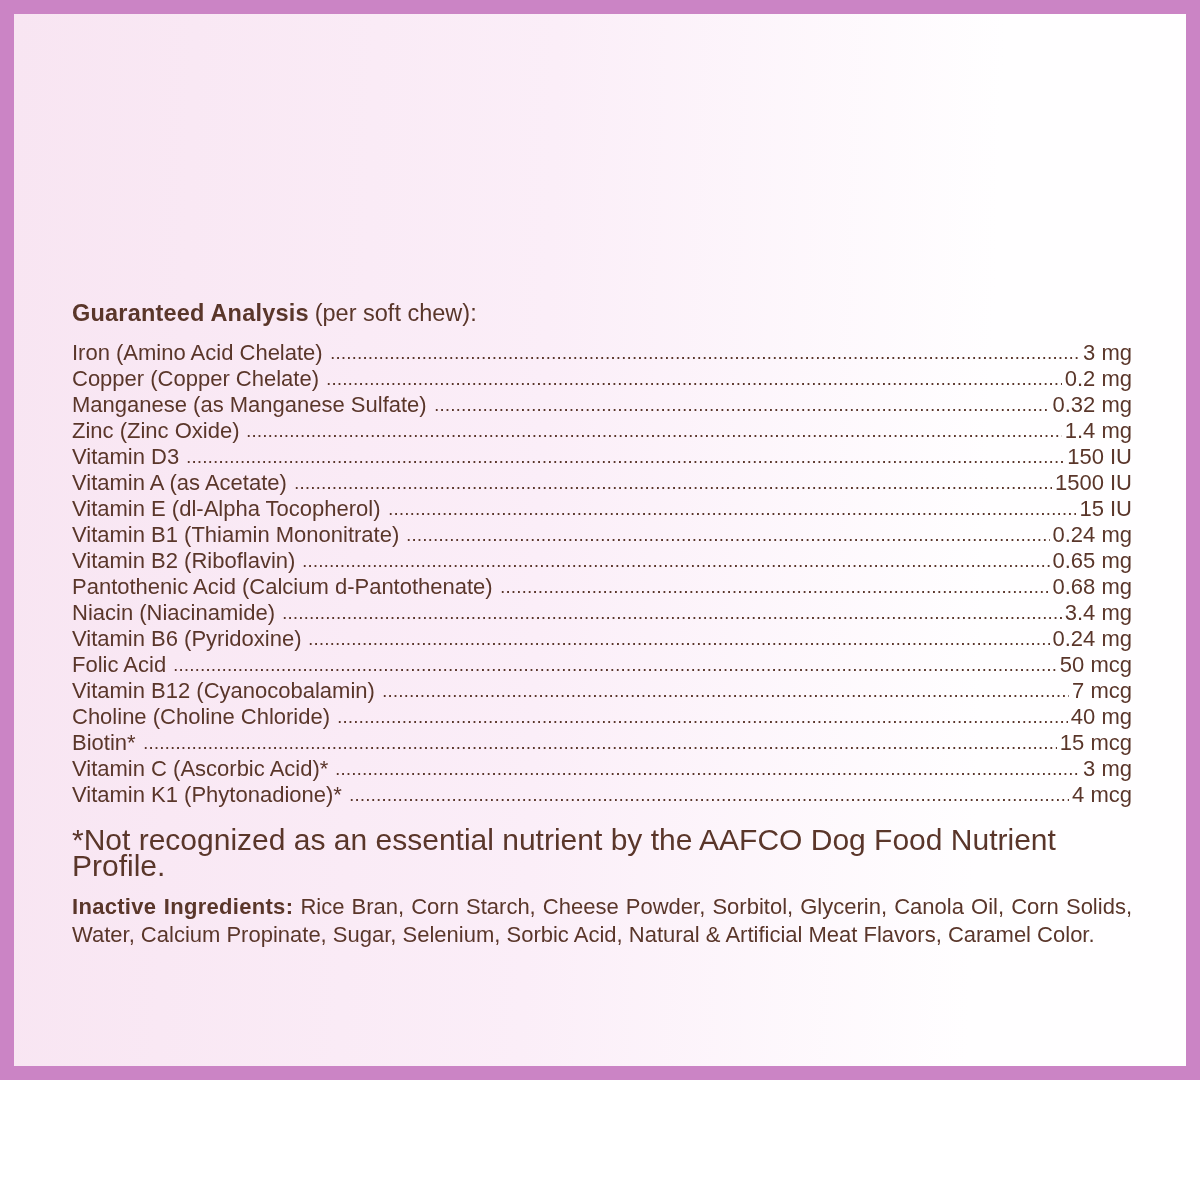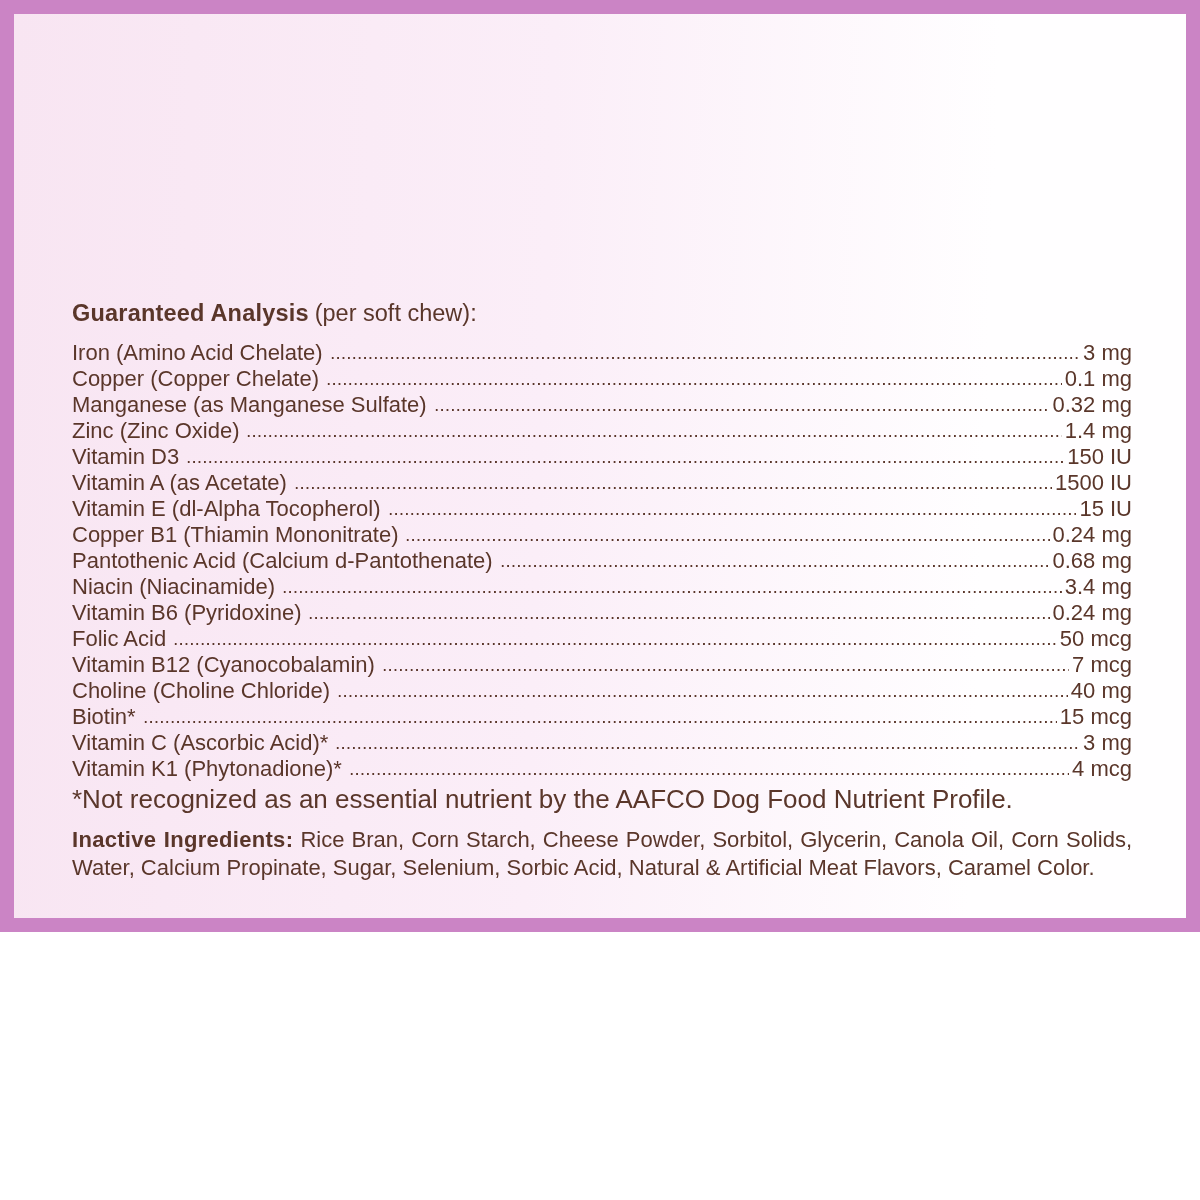--- a/index.html
+++ b/index.html
@@ -2,21 +2,21 @@
 <html style="--border: #cb84c5; --ink: #5a362a; --bgl: #f8e5f2; --bgr: #fffeff;"><head>
 <meta charset="utf-8">
 <style>
   html, body { margin: 0; padding: 0; }
   body {
     font-family: "Liberation Sans", sans-serif;
     width: 1200px; height: 1200px; overflow: hidden;
   }
   .page {
     position: relative;
-    width: 1200px; height: 932px;
+    width: 1200px; height: 1080px;
     box-sizing: border-box;
     border: 14px solid var(--border, #cb84c5);
     background: linear-gradient(92deg, var(--bgl, #f8e5f2) 0%, #fbeef8 45%, var(--bgr, #fffeff) 82%);
   }
   .content {
     position: absolute;
     left: 58px; right: 54px; top: 286px;
     color: var(--ink, #5a362a);
   }
   h1.ga-title {
@@ -41,23 +41,23 @@
   .leader {
     flex: 1;
     align-self: stretch;
     margin: 0 3px 0 7px;
     background-image: radial-gradient(circle, var(--ink, #5a362a) 1.15px, transparent 1.4px);
     background-size: 5.4px 10px;
     background-repeat: repeat-x;
     background-position: left bottom 3px;
   }
   .footnote {
-    font-size: 26px;
+    font-size: 30px;
     line-height: 26px;
-    margin: 4px 0 0 0;
+    margin: 19px 0 0 0;
   }
   .inactive {
     font-size: 22px;
     line-height: 28px;
     margin: 14px 0 0 0;
     text-align: justify;
   }
   .inactive .ii-heading {
     font-weight: 700;
     letter-spacing: 0.3px;
@@ -74,21 +74,21 @@
     <div class="rows" id="rows">
   <div class="row">
     <span class="nm">Iron (Amino Acid Chelate)</span>
     <span class="leader"></span>
     <span class="val">3 mg</span>
   </div>
 
   <div class="row">
     <span class="nm">Copper (Copper Chelate)</span>
     <span class="leader"></span>
-    <span class="val">0.1 mg</span>
+    <span class="val">0.2 mg</span>
   </div>
 
   <div class="row">
     <span class="nm">Manganese (as Manganese Sulfate)</span>
     <span class="leader"></span>
     <span class="val">0.32 mg</span>
   </div>
 
   <div class="row">
     <span class="nm">Zinc (Zinc Oxide)</span>
@@ -108,25 +108,30 @@
     <span class="val">1500 IU</span>
   </div>
 
   <div class="row">
     <span class="nm">Vitamin E (dl-Alpha Tocopherol)</span>
     <span class="leader"></span>
     <span class="val">15 IU</span>
   </div>
 
   <div class="row">
-    <span class="nm">Copper B1 (Thiamin Mononitrate)</span>
+    <span class="nm">Vitamin B1 (Thiamin Mononitrate)</span>
     <span class="leader"></span>
     <span class="val">0.24 mg</span>
   </div>
 
+  <div class="row">
+    <span class="nm">Vitamin B2 (Riboflavin)</span>
+    <span class="leader"></span>
+    <span class="val">0.65 mg</span>
+  </div>
 
   <div class="row">
     <span class="nm">Pantothenic Acid (Calcium d-Pantothenate)</span>
     <span class="leader"></span>
     <span class="val">0.68 mg</span>
   </div>
 
   <div class="row">
     <span class="nm">Niacin (Niacinamide)</span>
     <span class="leader"></span>

